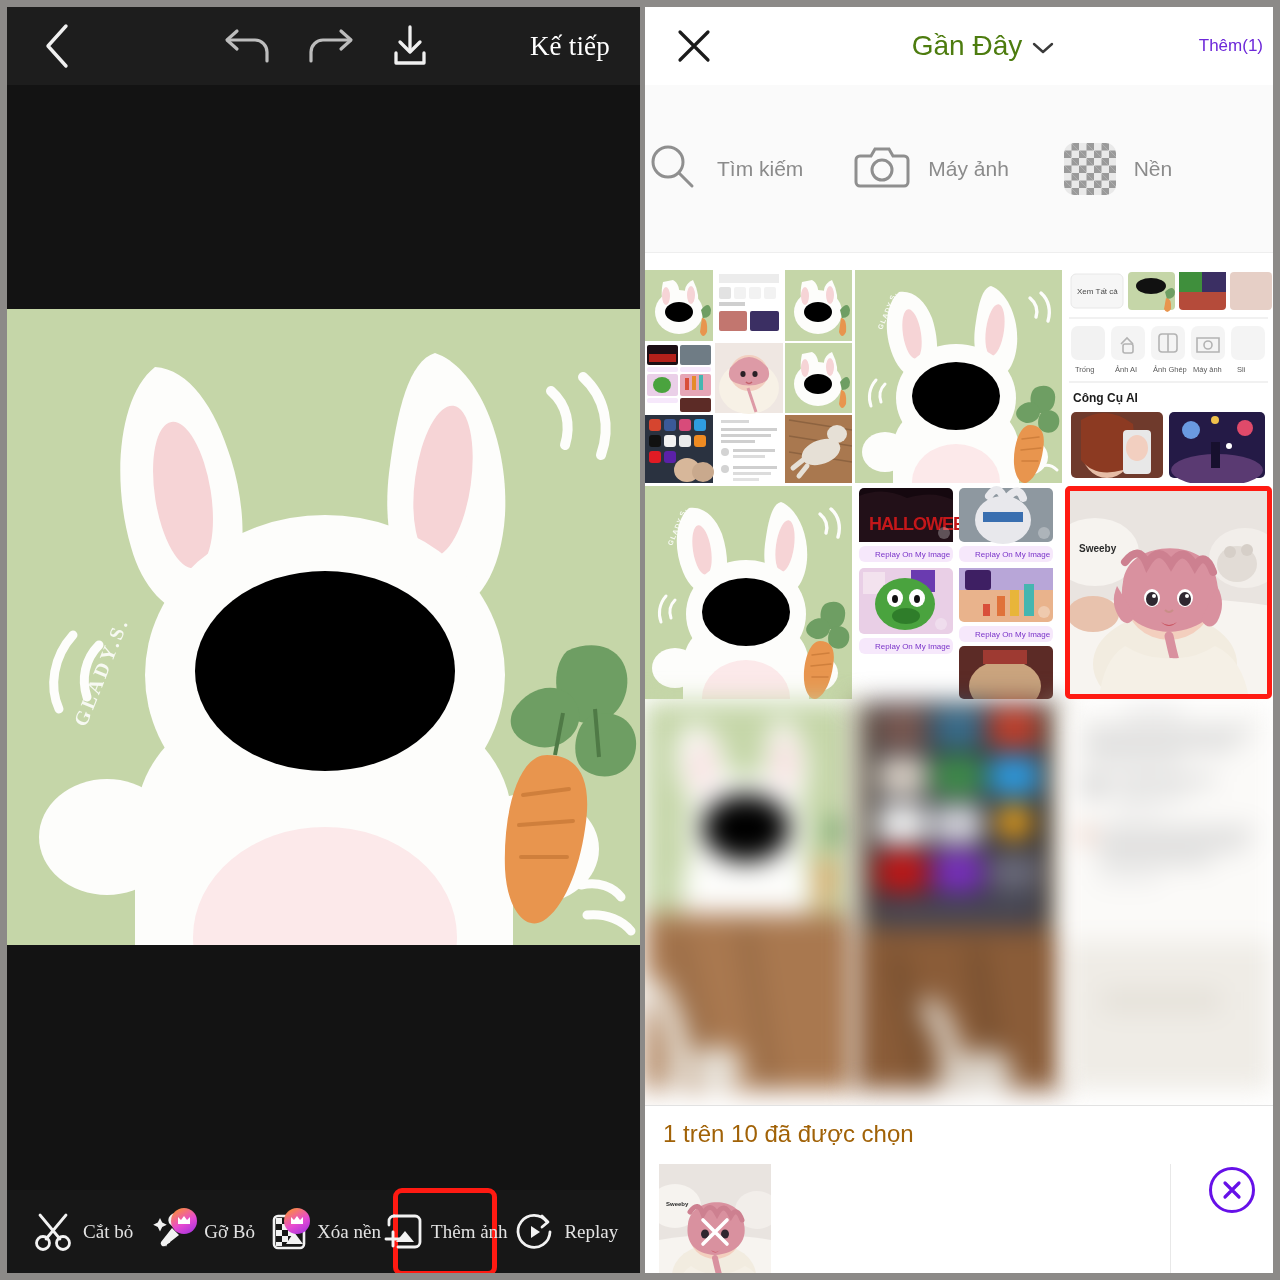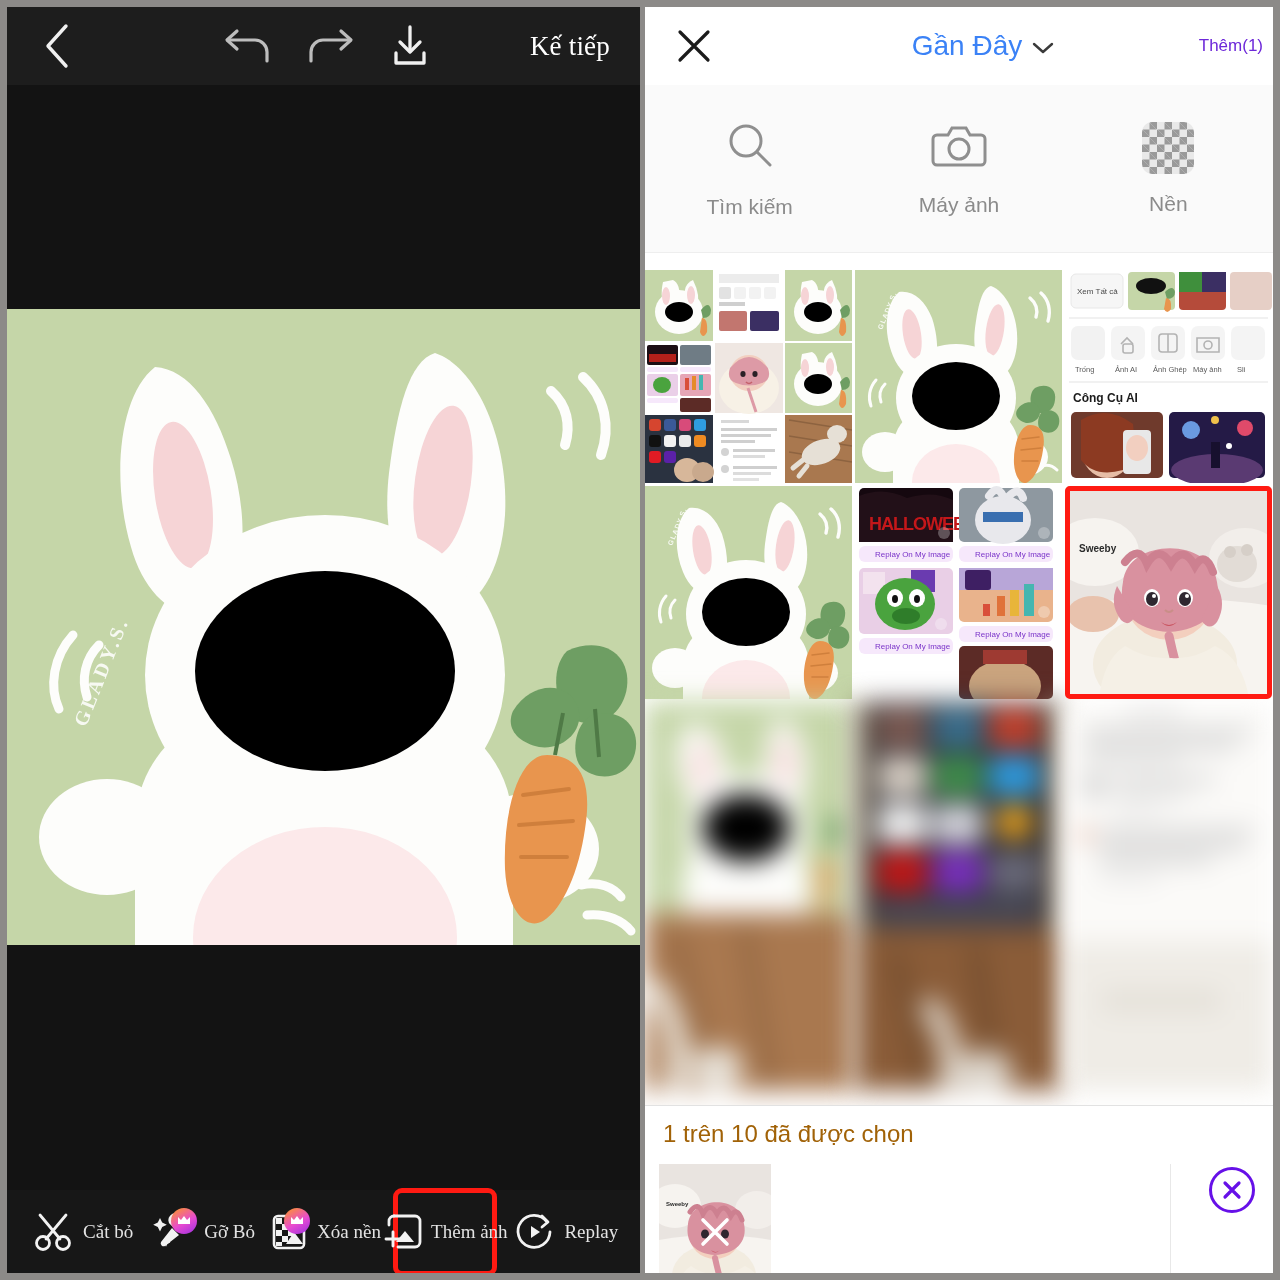--- a/index.html
+++ b/index.html
@@ -90,30 +90,30 @@
     background: #ffffff;
     overflow: hidden;
   }
   .picker-topbar {
     position: relative; height: 78px; background: #fff;
     display: flex; align-items: center;
   }
   .close-x { position: absolute; left: 28px; top: 50%; transform: translateY(-50%); width: 42px; height: 42px; display:flex; align-items:center; justify-content:center;}
   .picker-title {
     position: absolute; left: 0; right: 0; text-align: center;
-    font-size: 28px; color: #3b82f6; display: flex; align-items: center; justify-content: center; gap: 10px; padding-left: 48px;
+    font-size: 28px; color: #4d7c0f; display: flex; align-items: center; justify-content: center; gap: 10px; padding-left: 48px;
   }
   .picker-add { position: absolute; right: 10px; top: 50%; transform: translateY(-50%); color: #6d28d9; font-size: 17px; }
 
   .quick-row {
     height: 168px; background: #fafafa;
     display: flex; align-items: center;
     border-bottom: 1px solid #eee;
   }
-  .quick-item { flex: 1; display: flex; flex-direction: column; align-items: center; gap: 18px; }
+  .quick-item { flex: 1; display: flex; flex-direction: row; align-items: center; gap: 18px; }
   .quick-item .q-label { font-size: 21px; color: #8b8b8b; }
   .checker {
     width: 52px; height: 52px; border-radius: 10px;
     background-image:
       linear-gradient(45deg, #9a9a9a 25%, transparent 25%, transparent 75%, #9a9a9a 75%),
       linear-gradient(45deg, #9a9a9a 25%, transparent 25%, transparent 75%, #9a9a9a 75%);
     background-size: 15px 15px;
     background-position: 0 0, 7.5px 7.5px;
     background-color: #e9e9e9;
   }

